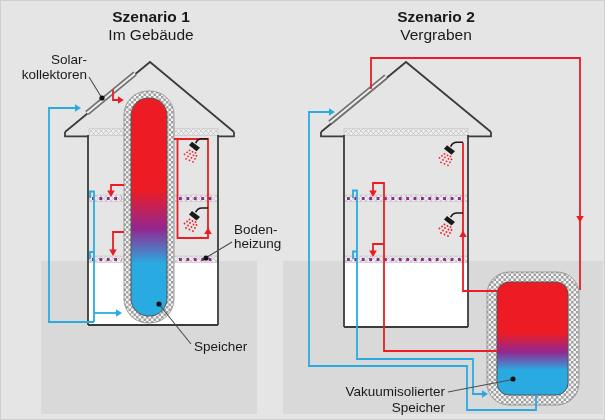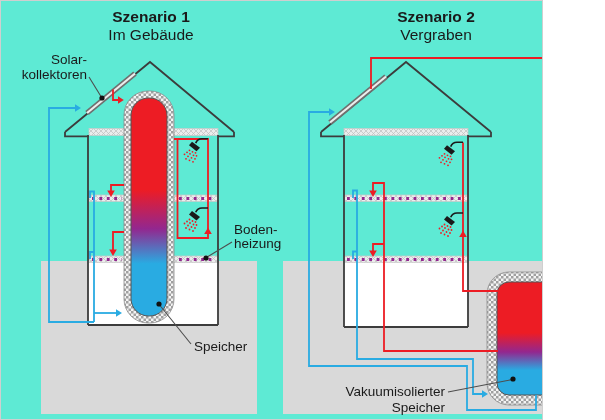--- a/index.html
+++ b/index.html
@@ -1,20 +1,20 @@
 <!DOCTYPE html>
 <html><head>
 <meta charset="utf-8">
 <style>
   html,body { margin:0; padding:0; background:#ffffff; }
   .frame {
-    width:543px; height:420px;
+    width:605px; height:420px;
     box-sizing:border-box;
     border:1px solid #cfcfcf;
-    background:#5eead4;
+    background:#e5e5e5;
     font-family:"Liberation Sans", sans-serif;
     position:relative; overflow:hidden;
   }
   svg text {
     font-family:"Liberation Sans", sans-serif;
     fill:#1a1a1a;
   }
   .title   { font-size:15.5px; font-weight:bold; }
   .subtitle{ font-size:15.5px; }
   .lbl     { font-size:13.5px; }

